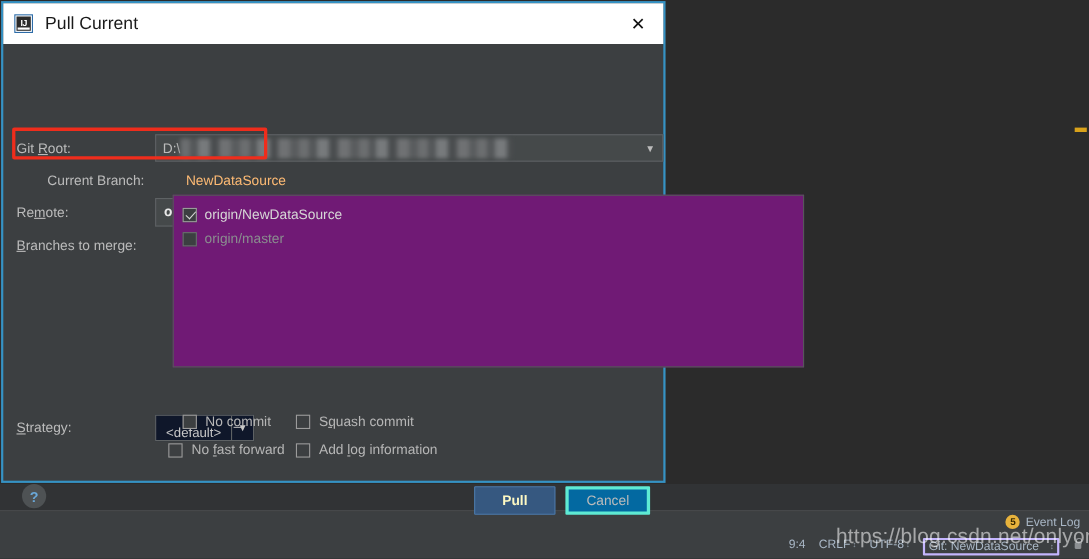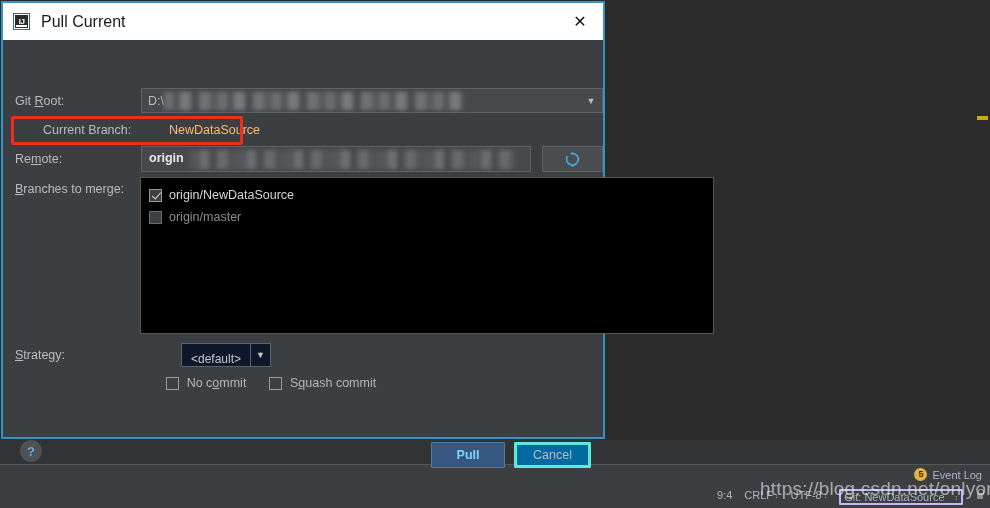--- a/index.html
+++ b/index.html
@@ -107,21 +107,21 @@
   }
   .close-btn {
     margin-left: auto; width: 46px; height: 37px;
     display: flex; align-items: center; justify-content: center;
     color: #111; font-size: 16px; cursor: pointer;
   }
 
   .dlg-body { flex: 1; position: relative; padding: 0; }
 
   .form-row {
-    position: absolute; left: 0; right: 0; display: flex; align-items: center;
+    position: absolute; left: 0; right: 0; display: flex; align-items: center; margin-top: 34px;
   }
   .lbl {
     width: 138px; padding-left: 12px; color: #bbbbbb; font-size: 12.5px;
     flex-shrink: 0;
   }
   .lbl u { text-decoration: underline; }
 
   
   .row-gitroot { top: 48px; height: 25px; }
   .combo {
@@ -179,22 +179,22 @@
   .refresh-btn {
     width: 76px; height: 26px; margin-left: 11px;
     background: #4a4d4f; border: 1px solid #5e6264;
     display: flex; align-items: center; justify-content: center;
     cursor: pointer;
   }
 
   
   .row-branches-label { top: 140px; height: 18px; }
   .branches-box {
-    position: absolute; left: 137px; top: 137px; width: 574px; height: 157px;
-    background: #000000; border: 1px solid #555759;
+    position: absolute; left: 154px; top: 137px; width: 574px; height: 157px;
+    background: #701a75; border: 1px solid #555759;
     padding: 6px 16px 0 6px;
   }
   .branch-item {
     display: flex; align-items: center; height: 22px; gap: 7px;
     padding-left: 2px; cursor: pointer;
   }
   .cbx {
     width: 13px; height: 13px; flex-shrink: 0;
     border: 1px solid #9b9b9b; background: #3c3f41;
     position: relative;
@@ -204,21 +204,21 @@
     content: '';
     position: absolute; left: 4px; top: 0.5px;
     width: 4px; height: 8px;
     border: solid #dcdcdc; border-width: 0 1.6px 1.6px 0;
     transform: rotate(42deg);
   }
   .branch-label { color: #d6d6d6; font-size: 12.5px; }
   .branch-label.dim { color: #8a8d8f; }
 
   
-  .row-strategy { top: 303px; height: 24px; gap: 40px; }
+  .row-strategy { top: 303px; height: 24px; }
   .strategy-combo {
     display: flex; align-items: flex-end; height: 24px;
     background: #0f172a; border: 1px solid #5e6264;
   }
   .strategy-text { padding: 0 9px; color: #c8c8c8; font-size: 12px; }
   .strategy-arrow {
     width: 20px; height: 100%; border-left: 1px solid #5e6264;
     display: flex; align-items: center; justify-content: center;
     font-size: 9px; color: #c8c8c8;
   }
@@ -243,21 +243,21 @@
   }
   .footer-btns {
     position: absolute; right: 12px; top: 402px; display: flex; gap: 9px;
   }
   .btn {
     height: 26px; min-width: 74px; padding: 0 16px;
     display: flex; align-items: center; justify-content: center;
     font-size: 12.5px; cursor: pointer; border-radius: 1px;
   }
   .btn-primary {
-    background: #365880; border: 1px solid #4c7aab; color: #7dd3fc; font-weight: bold;
+    background: #365880; border: 1px solid #4c7aab; color: #fef9c3; font-weight: bold;
   }
   .btn-secondary {
     background: #0369a1; border: 3px solid #5eead4; color: #bbbbbb;
   }
 </style>
 </head>
 <body>
 
 <div id="root">
 
@@ -369,20 +369,30 @@
         <div class="opt-row">
           <span class="opt col1">
             <span class="cbx"></span>
             <span class="opt-label">No c<u>o</u>mmit</span>
           </span>
           <span class="opt">
             <span class="cbx"></span>
             <span class="opt-label">S<u>q</u>uash commit</span>
           </span>
         </div>
+        <div class="opt-row">
+          <span class="opt col1">
+            <span class="cbx"></span>
+            <span class="opt-label">No <u>f</u>ast forward</span>
+          </span>
+          <span class="opt">
+            <span class="cbx"></span>
+            <span class="opt-label">Add <u>l</u>og information</span>
+          </span>
+        </div>
       </div>
 
       <div class="help-icon">?</div>
       <div class="footer-btns">
         <div class="btn btn-primary">Pull</div>
         <div class="btn btn-secondary">Cancel</div>
       </div>
 
     </div>
   </div>

